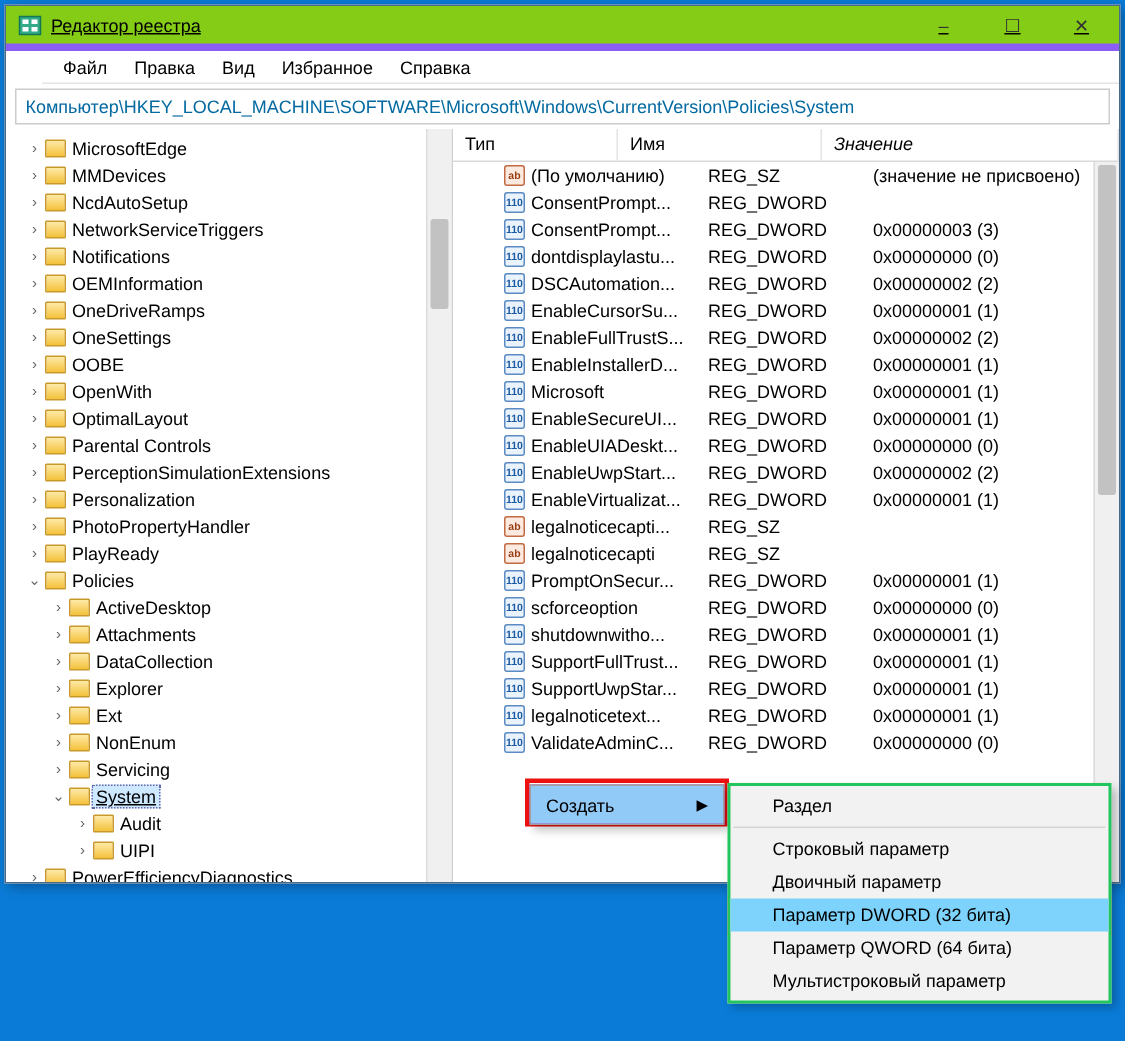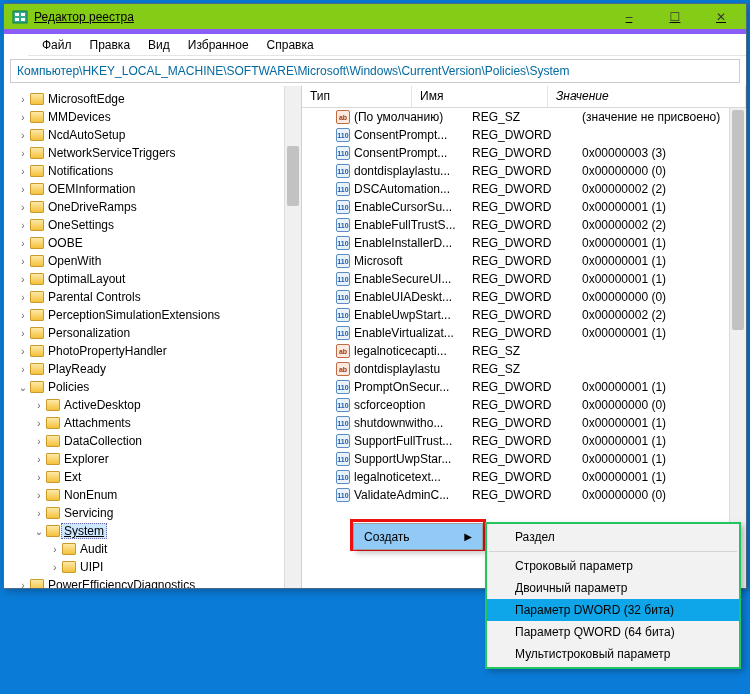--- a/index.html
+++ b/index.html
@@ -37,21 +37,21 @@
 .val-icon.str { border-color:#c26a42; background:#fce9df; color:#9a3a10; }
 .scrolltrack { position:absolute; right:0; top:0; bottom:0; width:17px; background:#f0f0f0; border-left:1px solid #dcdcdc; }
 .scrollthumb { position:absolute; left:2px; right:2px; background:#c2c2c2; border-radius:2px; }
 .context-parent { position:absolute; left:353px; top:523px; width:130px; background:#a21caf; border:1px solid #a0a0a0; box-shadow:3px 3px 6px rgba(0,0,0,.25); z-index:10; }
 .ctx-row { height:25px; display:flex; align-items:center; padding:0 10px; justify-content:space-between; }
 .ctx-row.highlight { background:#91c9f7; }
 .ctx-arrow { font-size:10px; }
 .ctx-hl-frame { position:absolute; border:3px solid #e11; pointer-events:none; }
 .context-sub { position:absolute; left:485px; top:522px; width:256px; background:#f2f2f2; border:2px solid #22c55e; box-shadow:3px 3px 6px rgba(0,0,0,.25); z-index:11; padding:2px 0; }
 .sub-row { height:22px; display:flex; align-items:center; padding:0 28px; }
-.sub-row.highlight { background:#0ea5e9; }
+.sub-row.highlight { background:#7dd3fc; }
 .sep { height:1px; background:#d4d4d4; margin:3px 2px; }
 </style>
 </head>
 <body>
 
 <div class="window">
   <div class="titlebar">
     <span class="titlebar-icon">
       <svg width="16" height="16" viewBox="0 0 16 16">
           <rect x="1" y="2" width="14" height="12" fill="#3a8" stroke="#175"></rect>
@@ -341,21 +341,21 @@
             <div class="lv-cell c1">
               <span class="val-icon str">ab</span>
               <span>legalnoticecapti...</span>
             </div>
             <div class="lv-cell c2">REG_SZ</div>
             <div class="lv-cell c3"></div>
           </div>
           <div class="lv-row">
             <div class="lv-cell c1">
               <span class="val-icon str">ab</span>
-              <span>dontdisplaylastu</span>
+              <span>legalnoticecapti</span>
             </div>
             <div class="lv-cell c2">REG_SZ</div>
             <div class="lv-cell c3"></div>
           </div>
           <div class="lv-row">
             <div class="lv-cell c1">
               <span class="val-icon">110</span>
               <span>PromptOnSecur...</span>
             </div>
             <div class="lv-cell c2">REG_DWORD</div>

